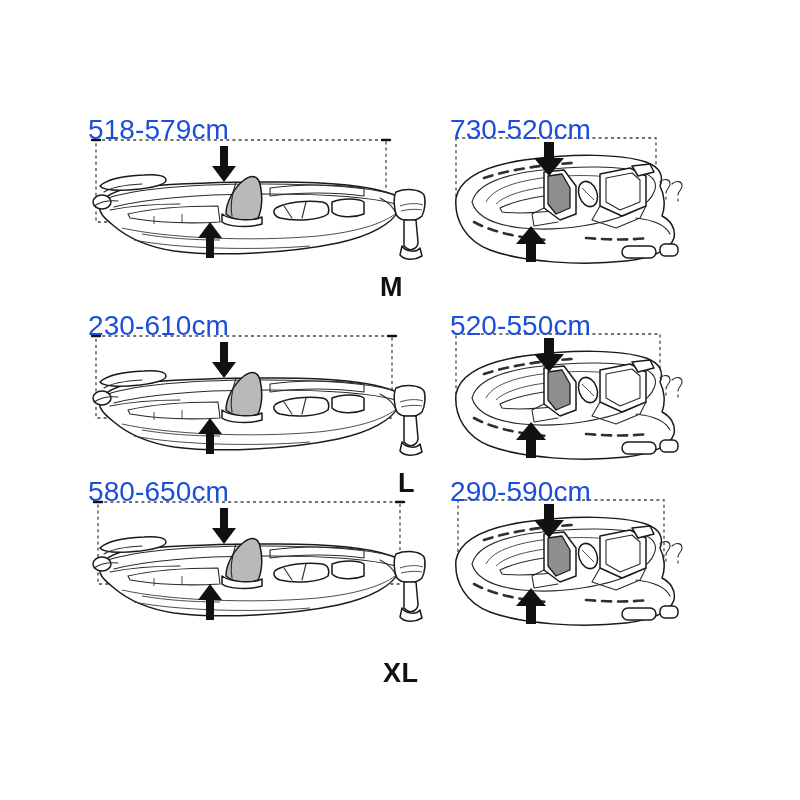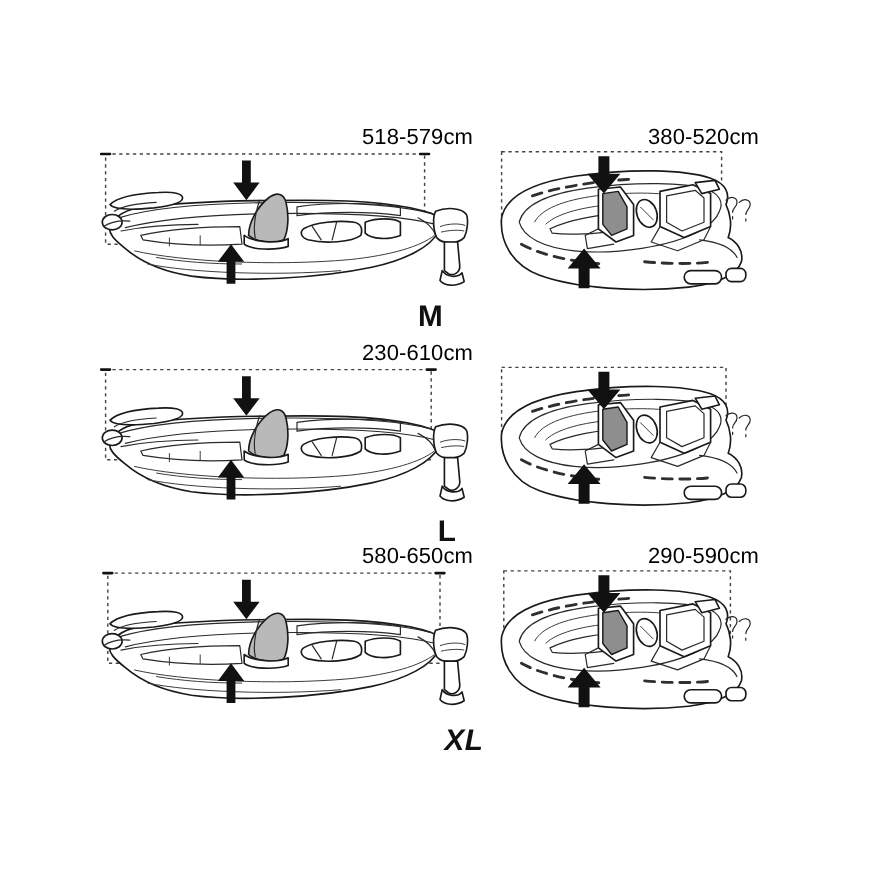--- a/index.html
+++ b/index.html
@@ -27,40 +27,40 @@
     height: 200px;
   }
   .panel.side  { left: 70px;  width: 360px; }
   .panel.top   { left: 440px; width: 250px; }
 
   .dim-label {
     position: absolute;
     top: 4px;
     left: 0;
     width: 100%;
-    text-align: right;
-    font-size: 20px;
+    text-align: left;
+    font-size: 28px;
     font-weight: 400;
-    color: #000000;
+    color: #1d4ed8;
     letter-spacing: 0.1px;
     white-space: nowrap;
   }
   .panel.side .dim-label { padding-left: 18px; box-sizing: border-box; }
   .panel.top  .dim-label { padding-left: 10px; box-sizing: border-box; }
 
   .size-label {
     position: absolute;
     font-size: 27px;
     font-weight: bold;
     color: #111111;
     letter-spacing: 0.5px;
   }
   .size-m  { left: 380px; top: 272px; }
   .size-l  { left: 398px; top: 468px; }
-  .size-xl { left: 404px; top: 658px; font-style: italic; }
+  .size-xl { left: 383px; top: 658px; }
 
   svg { display: block; }
   .ln-thin { fill: none; stroke: #2a2a2a; stroke-width: 1.1; stroke-linejoin: round; stroke-linecap: round; }
   .ln-hair { fill: none; stroke: #3a3a3a; stroke-width: 0.9; }
   .ln-thick{ fill: none; stroke: #111111; stroke-width: 2.4; stroke-linejoin: round; stroke-linecap: round; }
   .fill-white { fill: #ffffff; stroke: #1a1a1a; stroke-width: 1.5; stroke-linejoin: round; }
   .fill-grey  { fill: #b9b9b9; stroke: #1a1a1a; stroke-width: 1.5; stroke-linejoin: round; }
   .fill-dkgrey{ fill: #8e8e8e; stroke: #1a1a1a; stroke-width: 1.3; stroke-linejoin: round; }
   .fill-black { fill: #111111; }
   .dashbox {
@@ -125,21 +125,21 @@
         <g>
           <path class="fill-black" d="M150,36 L158,36 L158,56 L166,56 L154,72 L142,56 L150,56 Z"></path>
         </g>
         <g>
           <path class="fill-black" d="M136,148 L144,148 L144,128 L152,128 L140,112 L128,128 L136,128 Z"></path>
         </g>
       </svg>
     </div>
 
     <div class="panel top">
-      <div class="dim-label">380-520cm</div>
+      <div class="dim-label">730-520cm</div>
       <svg width="250" height="200" viewBox="0 0 250 200">
         <path class="dashbox" d="M16,28 L216,28 L216,96 L16,96 Z"></path>
 
         <path class="fill-white" d="M16,88 C20,68 44,56 84,50 C134,43 182,44 206,52 C220,57 224,66 220,76
                                      C224,84 226,96 222,106 C230,110 236,118 234,128 C230,140 212,148 186,151
                                      C140,156 82,152 50,140 C26,131 14,110 16,88 Z"></path>
 
         <path class="ln-thin" d="M32,92 C36,76 58,66 94,61 C140,55 182,56 202,62 C214,66 218,74 214,82
                                   C212,88 206,94 196,100 C170,114 120,122 82,118 C54,115 36,106 32,92 Z"></path>
         <path class="ln-hair" d="M46,92 C52,80 72,72 102,68 C136,64 166,65 182,70"></path>
@@ -226,20 +226,21 @@
         <g>
           <path class="fill-black" d="M150,36 L158,36 L158,56 L166,56 L154,72 L142,56 L150,56 Z"></path>
         </g>
         <g>
           <path class="fill-black" d="M136,148 L144,148 L144,128 L152,128 L140,112 L128,128 L136,128 Z"></path>
         </g>
       </svg>
     </div>
 
     <div class="panel top">
+      <div class="dim-label">520-550cm</div>
       <svg width="250" height="200" viewBox="0 0 250 200">
         <path class="dashbox" d="M16,28 L220,28 L220,96 L16,96 Z"></path>
 
         <path class="fill-white" d="M16,88 C20,68 44,56 84,50 C134,43 182,44 206,52 C220,57 224,66 220,76
                                      C224,84 226,96 222,106 C230,110 236,118 234,128 C230,140 212,148 186,151
                                      C140,156 82,152 50,140 C26,131 14,110 16,88 Z"></path>
         <path class="ln-thin" d="M32,92 C36,76 58,66 94,61 C140,55 182,56 202,62 C214,66 218,74 214,82
                                   C212,88 206,94 196,100 C170,114 120,122 82,118 C54,115 36,106 32,92 Z"></path>
         <path class="ln-hair" d="M46,92 C52,80 72,72 102,68 C136,64 166,65 182,70"></path>
         <path class="ln-hair" d="M56,94 C64,86 82,80 106,77"></path>
@@ -274,21 +275,21 @@
         </g>
         <g>
           <path class="fill-black" d="M86,152 L96,152 L96,134 L106,134 L91,116 L76,134 L86,134 Z"></path>
         </g>
       </svg>
     </div>
   </div>
 
   <div class="size-label size-l">L</div>
 
-  <div class="row" style="top:491px">
+  <div class="row" style="top:472px">
 
     <div class="panel side">
       <div class="dim-label">580-650cm</div>
       <svg width="360" height="200" viewBox="0 0 360 200">
         <path class="dashbox" d="M28,30 L330,30 L330,112 L28,112 Z"></path>
         <path class="ln-thick" d="M24,30 L32,30 M326,30 L334,30"></path>
 
         <path class="fill-white" d="M30,96 C34,86 46,80 62,78 C96,74 150,72 208,72 C262,72 300,76 322,84
                                      C330,87 332,93 329,100 C322,114 300,126 268,133
                                      C220,143 150,147 104,141 C78,137 58,128 44,116 C34,108 28,102 30,96 Z"></path>

